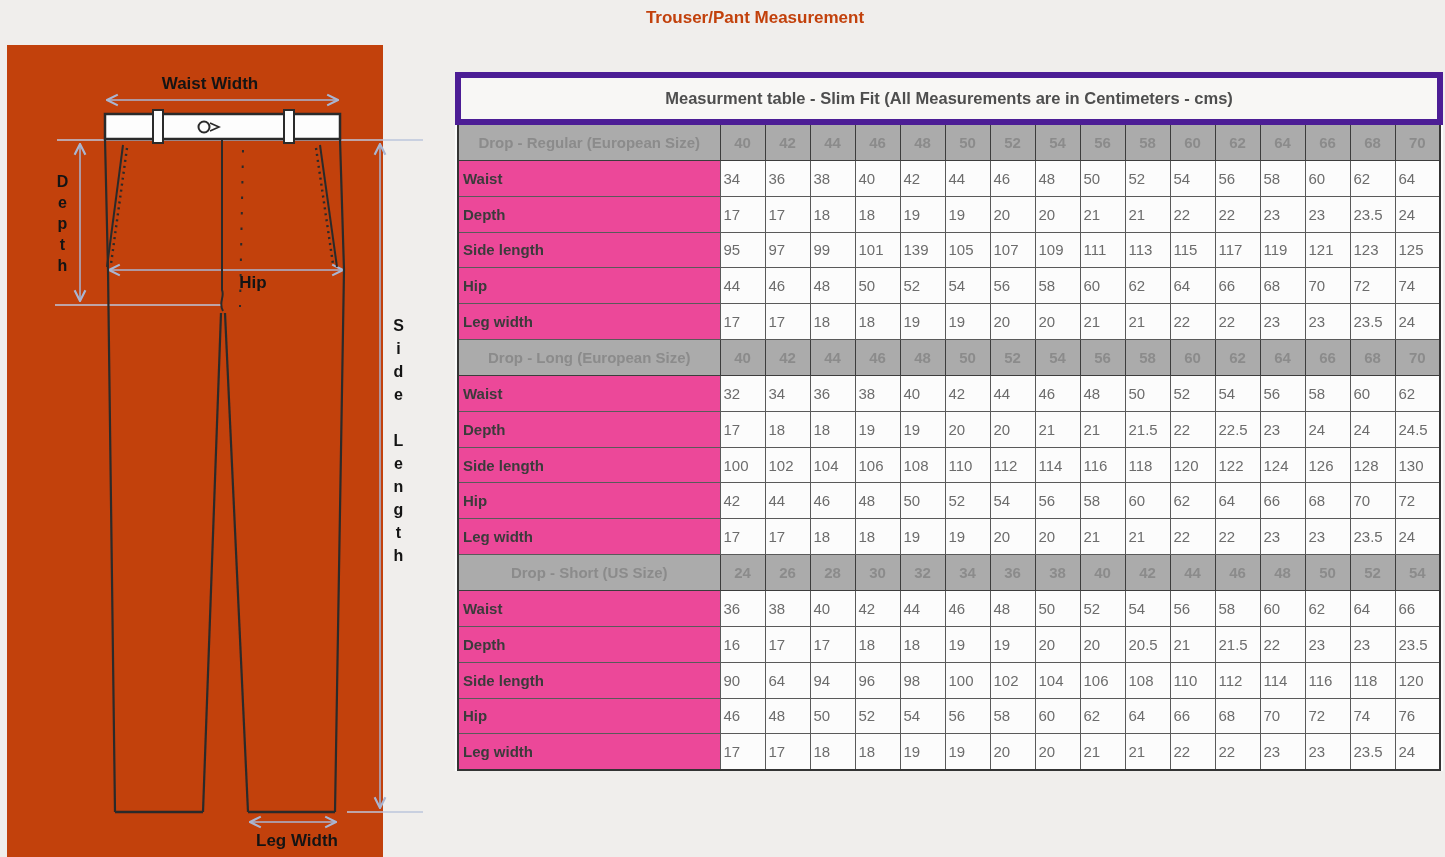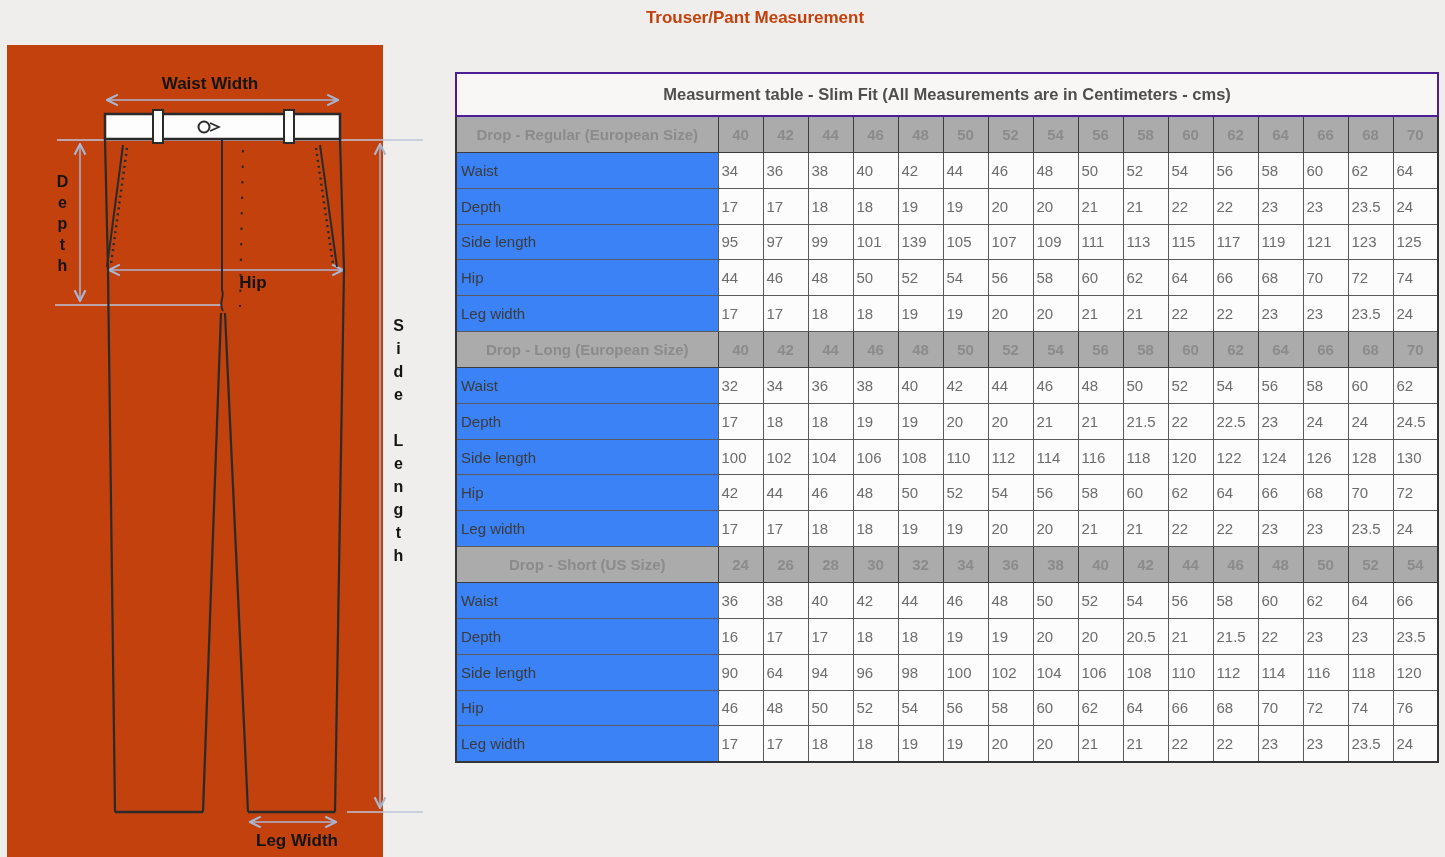--- a/index.html
+++ b/index.html
@@ -31,27 +31,27 @@
   }
   #mtable td{
     border:1px solid #5a5a5a;
     font-size:15px;height:34.85px;
     padding:0 0 0 3px;overflow:hidden;white-space:nowrap;
     vertical-align:middle;
   }
   #mtable td.ttitle{
     height:41px;text-align:center;font-weight:bold;color:#4e4e4e;
     font-size:16.5px;background:#f8f7f5;padding:0;
-    border:2px solid #4c1d95;
+    border:6px solid #4c1d95;
   }
   #mtable td.hlabel, #mtable td.hval{
     background:#ababab;color:#8b8b8b;font-weight:bold;
     text-align:center;border-color:#3c3c3c;padding:0;
   }
-  #mtable td.rlabel{font-weight:normal;color:#3b3b3b;padding-left:4px;background:#3b82f6;}
+  #mtable td.rlabel{font-weight:bold;color:#3b3b3b;padding-left:4px;background:#ec4899;}
   #mtable td.rval{color:#6c6c6c;background:#fcfcfc;}
 </style>
 </head>
 <body>
 
 <div class="page-title">Trouser/Pant Measurement</div>
 
 <div class="panel">
   <svg width="421" height="812" viewBox="0 0 421 812">
     <defs>

